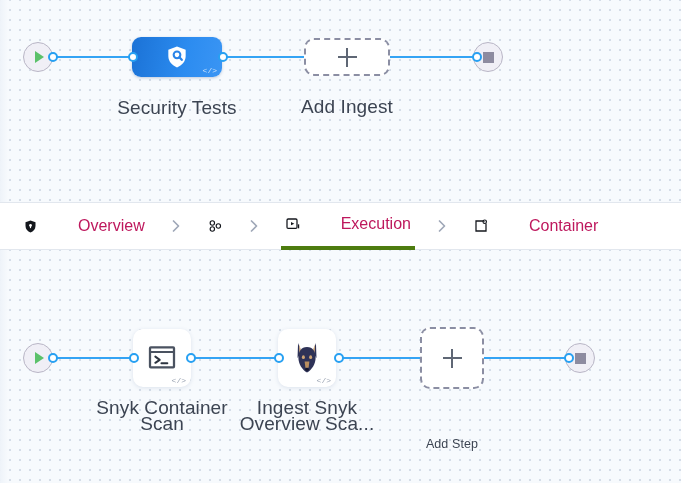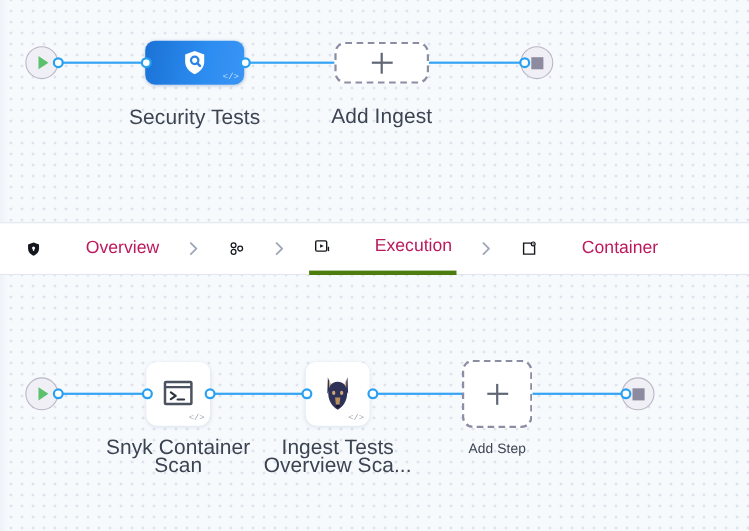--- a/index.html
+++ b/index.html
@@ -149,21 +149,21 @@
   
   .caption {
     position: absolute;
     text-align: center;
     font-size: 19px;
     color: #3c4452;
     line-height: 16px;
     letter-spacing: .1px;
     z-index: 3;
   }
-  .caption.small { font-size: 12.5px; }
+  .caption.small { font-size: 12.5px; margin-top: 36px; }
 
   
   #tab-bar {
     position: absolute;
     top: 202px; left: 0;
     width: 681px; height: 48px;
     background: #ffffff;
     border-top: 1px solid #e2e7ee;
     border-bottom: 1px solid #e2e7ee;
     box-sizing: border-box;
@@ -346,21 +346,21 @@
       <ellipse cx="11.4" cy="16.2" rx="1.5" ry="1.9" fill="#cfa574"></ellipse>
       <ellipse cx="18.6" cy="16.2" rx="1.5" ry="1.9" fill="#cfa574"></ellipse>
       <path d="M12.6 20.4 H17.4 L16.6 26.8 H13.4 Z" fill="#b98e5f"></path>
       <ellipse cx="15" cy="28.4" rx="1.9" ry="1.3" fill="#14162c"></ellipse>
     </svg>
     <span class="code-tag">&lt;/&gt;</span>
   </div>
   <div class="port" style="left:274px; top:103px;"></div>
   <div class="port" style="left:334px; top:103px;"></div>
   <div class="caption" style="left:232px; top:150px; width:150px;">
-    <div>Ingest Tests</div>
+    <div>Ingest Snyk</div>
     <div>Overview Sca...</div>
   </div>
 
   <div class="add-node" style="left:420px; top:77px; width:64px; height:62px;">
     <span class="plus"></span>
   </div>
   <div class="caption small" style="left:377px; top:150px; width:150px;">Add Step</div>
 
   <div class="port" style="left:564px; top:103px;"></div>
   <div class="terminal-node" style="left:565px; top:93px;">

